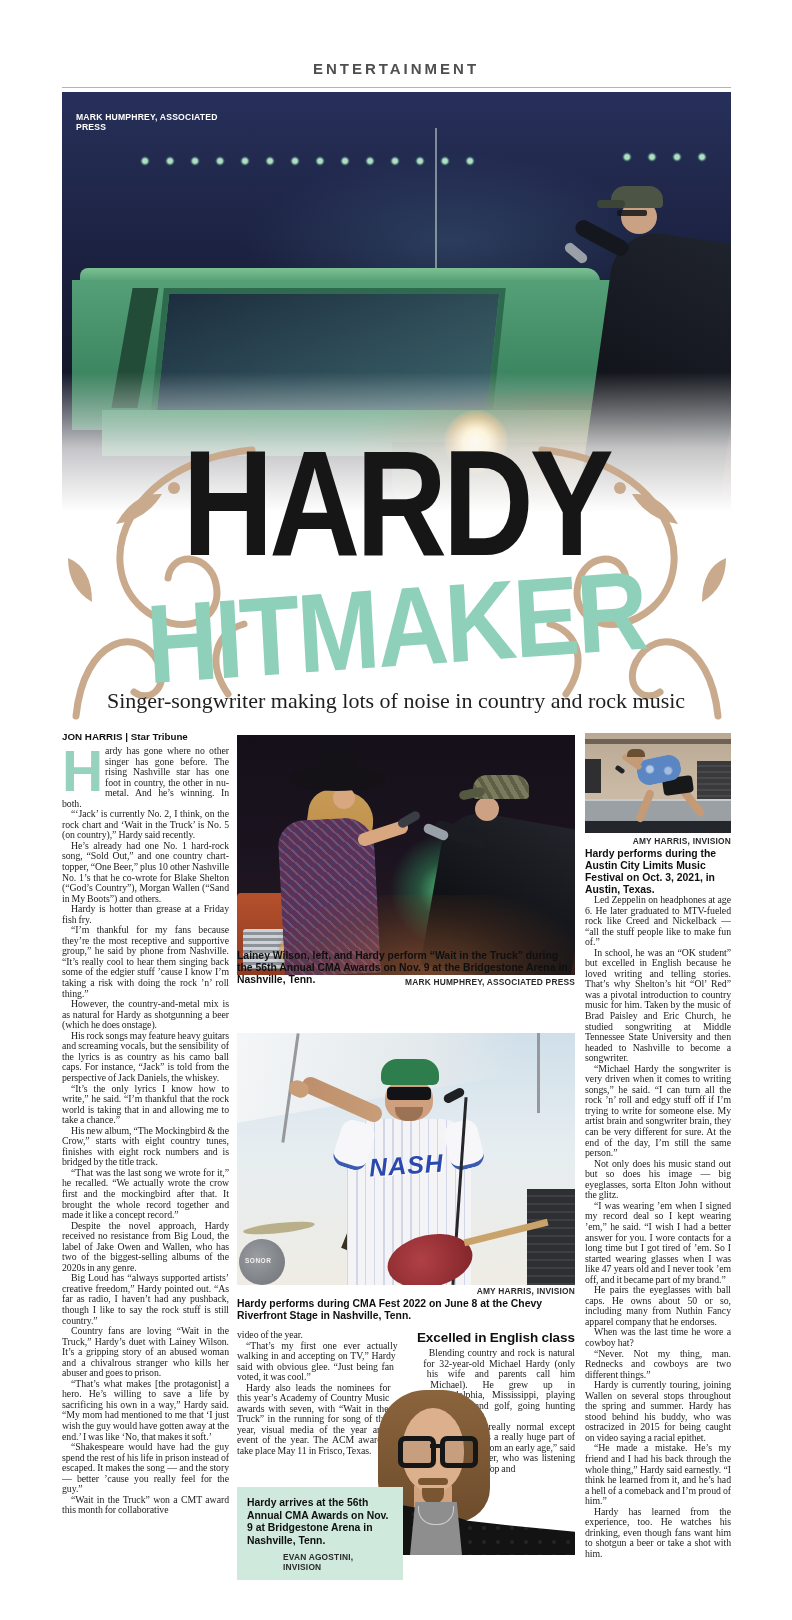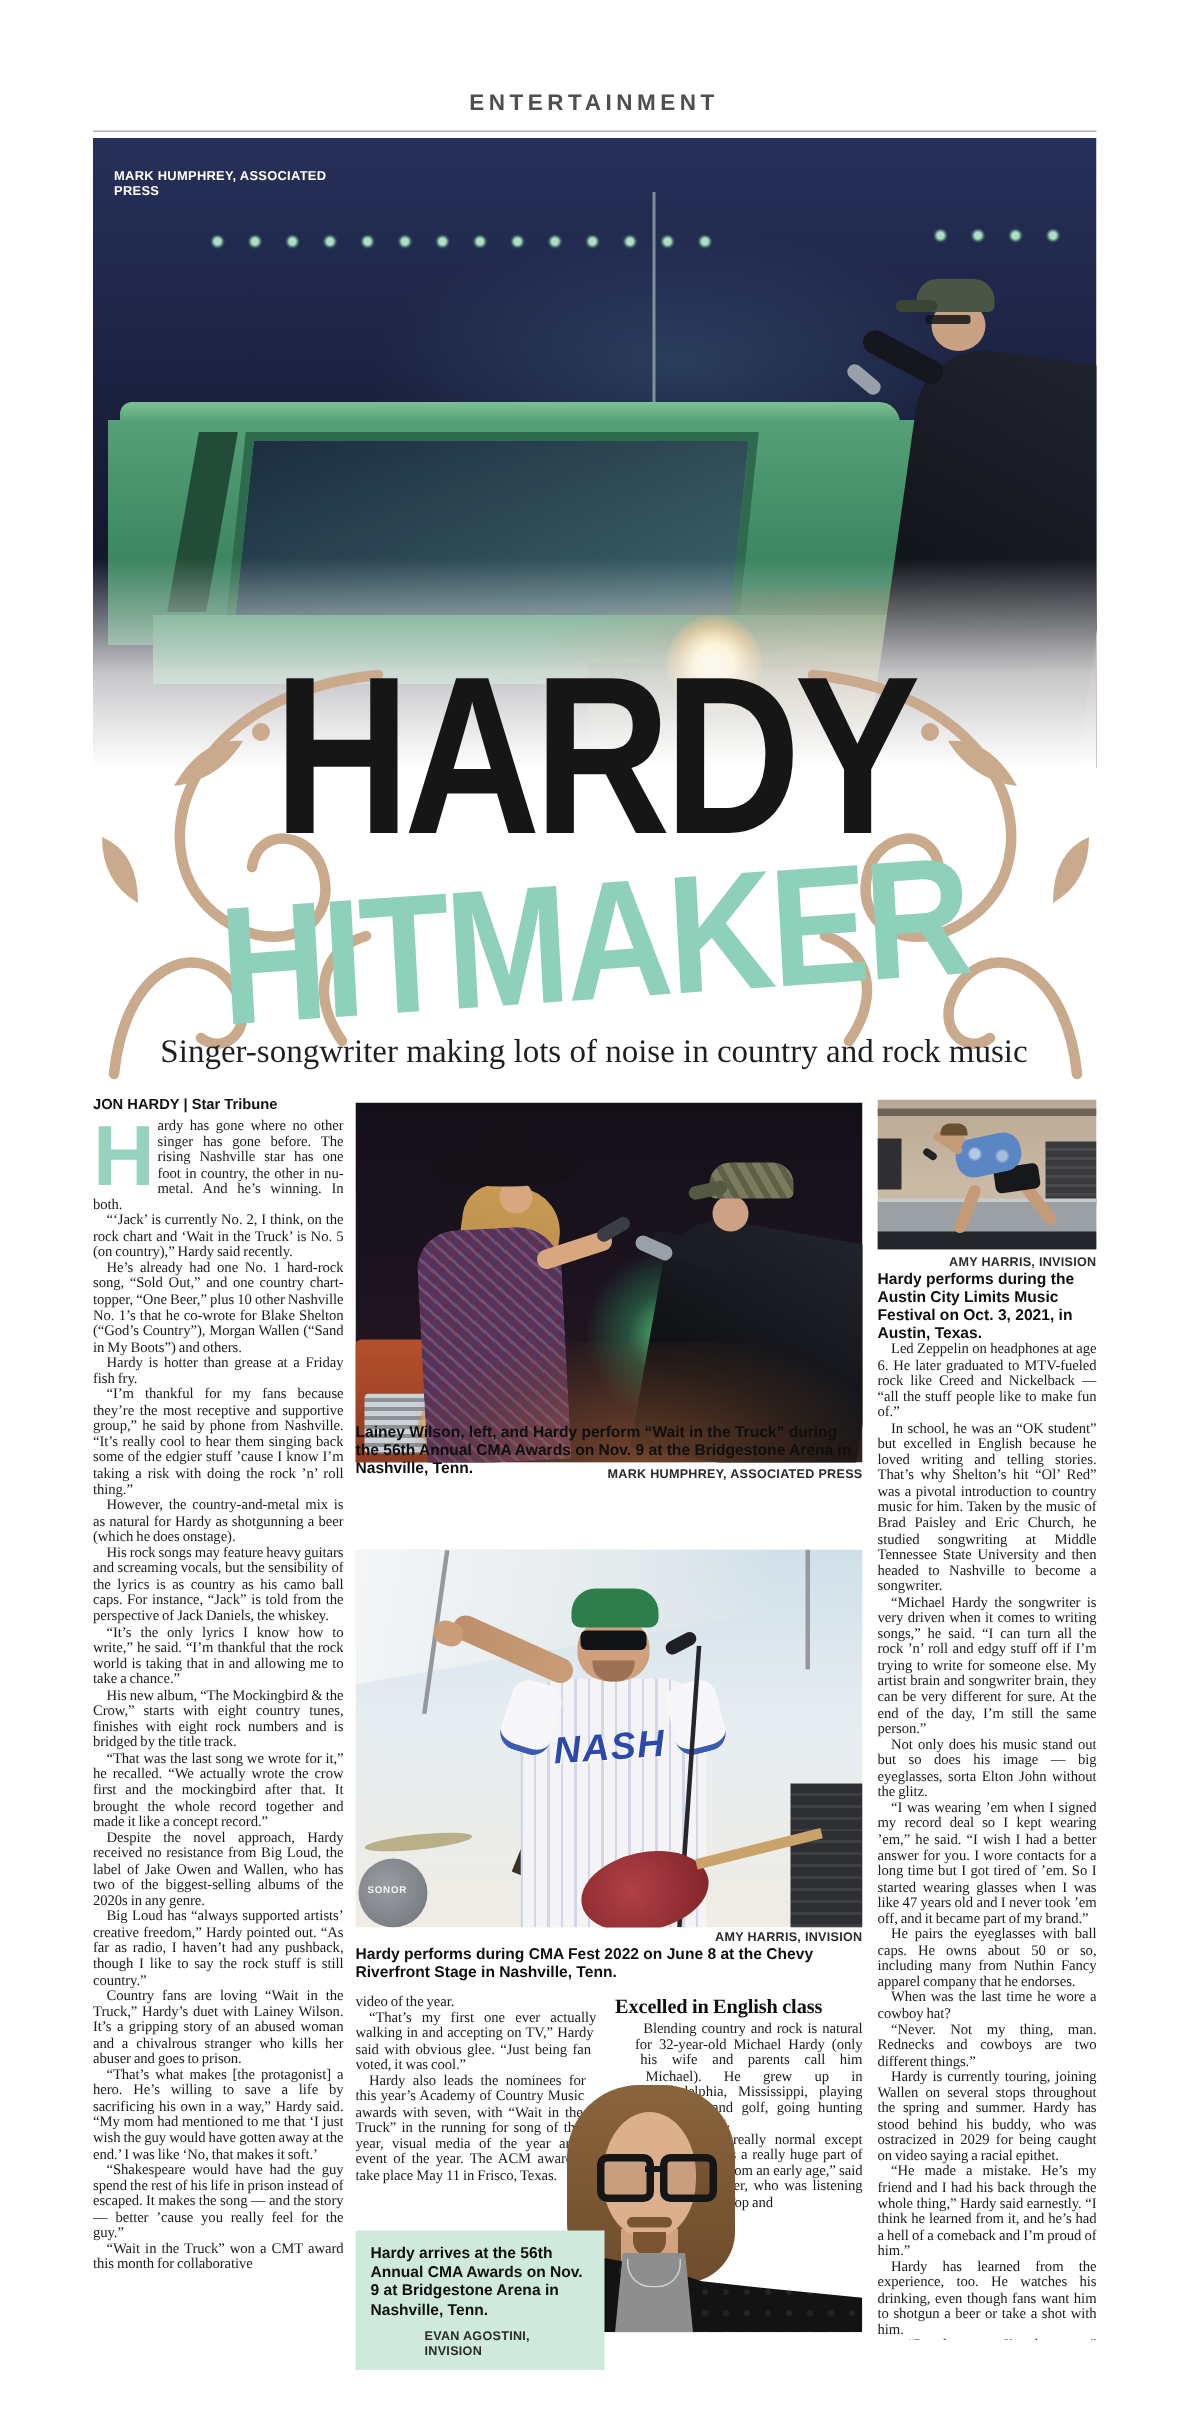--- a/index.html
+++ b/index.html
@@ -82,22 +82,22 @@
   .col3{left:585px;top:895px;width:146px;height:665px;}
   .col3 p:last-child{text-indent:20px;}
   .dropcap{float:left;width:40px;font-family:"Liberation Sans",sans-serif;font-weight:bold;
     font-size:57px;line-height:46px;color:#97d2bf;margin:2px 3px 0 0;}
   .subcol{position:absolute;text-align:justify;font-size:9.8px;line-height:10.55px;
     letter-spacing:-0.05px;word-spacing:-0.4px;overflow:hidden;}
   .subcol p{margin:0;text-indent:9px;}
   .subcol-left{left:237px;top:1330px;width:164px;height:154px;}
   .subcol-left p:first-child{text-indent:0;}
   .subcol-right{left:410px;top:1330px;width:165px;height:236px;}
-  .subcol-right h3{margin:0 0 3px 0;font-family:Liberation Serif, serif;font-weight:bold;
-    font-size:13.5px;line-height:15px;color:#0f0f0f;text-align:left;}
+  .subcol-right h3{margin:0 0 3px 0;font-family:Liberation Sans, sans-serif;font-weight:bold;
+    font-size:13.5px;line-height:15px;color:#0f0f0f;text-align:right;}
   .intrude{float:left;width:104px;height:208px;margin-top:14px;
     shape-outside:polygon(0 0,6% 0,26% 28%,50% 58%,78% 100%,0 100%);}
   .narrow-spacer{float:right;width:24px;height:110px;margin-top:52px;
     shape-outside:polygon(100% 0,100% 100%,20% 100%,55% 40%,100% 0);}
 
   
   .credit{position:absolute;font-family:"Liberation Sans",sans-serif;font-weight:bold;
     font-size:8.4px;color:#2a2a2a;text-align:right;letter-spacing:.2px;}
   .caption{position:absolute;font-family:"Liberation Sans",sans-serif;font-weight:bold;
     font-size:10.4px;line-height:12px;color:#0f0f0f;text-align:left;}
@@ -289,21 +289,21 @@
       <path d="M 36 170 q -24 -14 -24 -44 q 24 10 24 44 z"></path>
       <circle cx="118" cy="56" r="6"></circle>
     </g>
   </svg>
 
   <h1 class="headline1">HARDY</h1>
   <h2 class="headline2">HITMAKER</h2>
   <div class="subtitle">Singer-songwriter making lots of noise in country and rock music</div>
 
   <div class="byline">
-    <span>JON HARDY</span>
+    <span>JON HARRIS</span>
     <span>|</span>
     <span>Star Tribune</span>
   </div>
 
   <div class="col col1">
     <p class="lead">
       <span class="dropcap">H</span><span>ardy has gone where no other singer has gone before. The rising Nashville star has one foot in country, the other in nu-metal. And he’s winning. In both.</span>
     </p>
     <div>
         <p>“‘Jack’ is currently No. 2, I think, on the rock chart and ‘Wait in the Truck’ is No. 5 (on country),” Hardy said recently.</p>
@@ -433,19 +433,19 @@
 
   <div class="col col3">
       <p>Led Zeppelin on headphones at age 6. He later graduated to MTV-fueled rock like Creed and Nickelback — “all the stuff people like to make fun of.”</p>
       <p>In school, he was an “OK student” but excelled in English because he loved writing and telling stories. That’s why Shelton’s hit “Ol’ Red” was a pivotal introduction to country music for him. Taken by the music of Brad Paisley and Eric Church, he studied songwriting at Middle Tennessee State University and then headed to Nashville to become a songwriter.</p>
       <p>“Michael Hardy the songwriter is very driven when it comes to writing songs,” he said. “I can turn all the rock ’n’ roll and edgy stuff off if I’m trying to write for someone else. My artist brain and songwriter brain, they can be very different for sure. At the end of the day, I’m still the same person.”</p>
       <p>Not only does his music stand out but so does his image — big eyeglasses, sorta Elton John without the glitz.</p>
       <p>“I was wearing ’em when I signed my record deal so I kept wearing ’em,” he said. “I wish I had a better answer for you. I wore contacts for a long time but I got tired of ’em. So I started wearing glasses when I was like 47 years old and I never took ’em off, and it became part of my brand.”</p>
       <p>He pairs the eyeglasses with ball caps. He owns about 50 or so, including many from Nuthin Fancy apparel company that he endorses.</p>
       <p>When was the last time he wore a cowboy hat?</p>
       <p>“Never. Not my thing, man. Rednecks and cowboys are two different things.”</p>
-      <p>Hardy is currently touring, joining Wallen on several stops throughout the spring and summer. Hardy has stood behind his buddy, who was ostracized in 2029 for being caught on video saying a racial epithet.</p>
+      <p>Hardy is currently touring, joining Wallen on several stops throughout the spring and summer. Hardy has stood behind his buddy, who was ostracized in 2015 for being caught on video saying a racial epithet.</p>
       <p>“He made a mistake. He’s my friend and I had his back through the whole thing,” Hardy said earnestly. “I think he learned from it, and he’s had a hell of a comeback and I’m proud of him.”</p>
       <p>Hardy has learned from the experience, too. He watches his drinking, even though fans want him to shotgun a beer or take a shot with him.</p>
       <p>“People assume I’m always on,” he said. “I have to tell people ‘No’ a lot. Especially if I go to a bar. I don’t go out and act a fool anymore because you never know who’s watching.”</p>
     </div>
 
 </div>
 
 </body></html>

